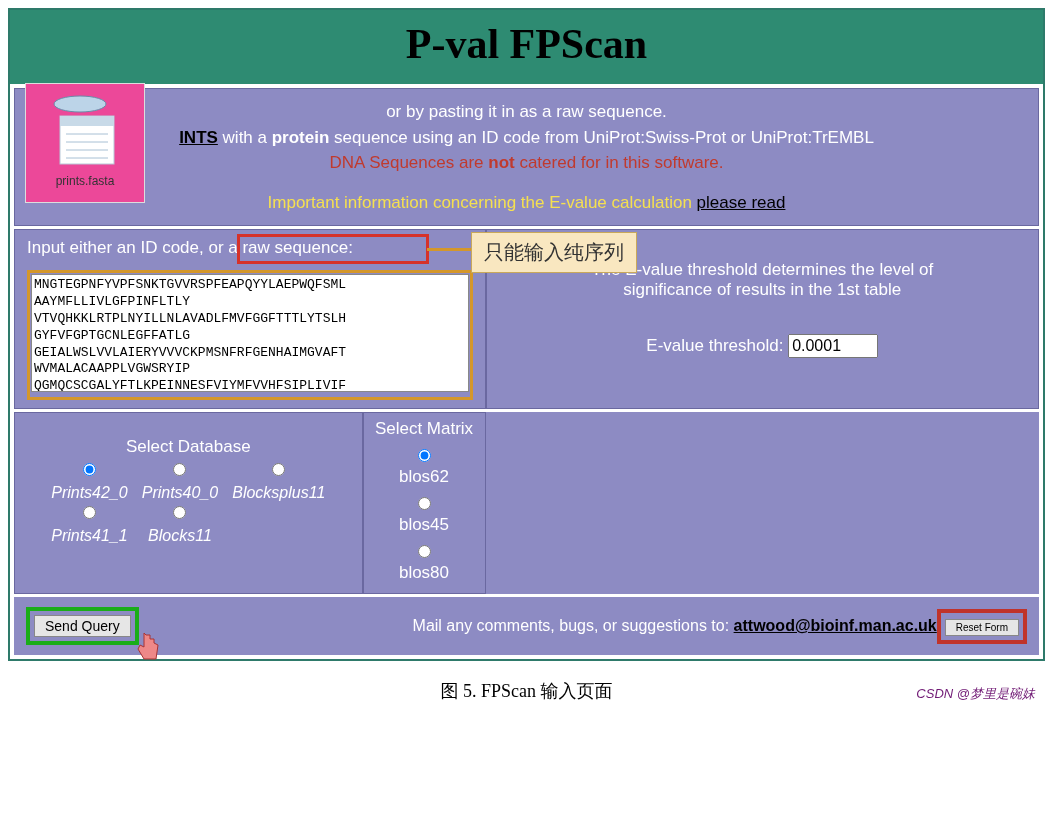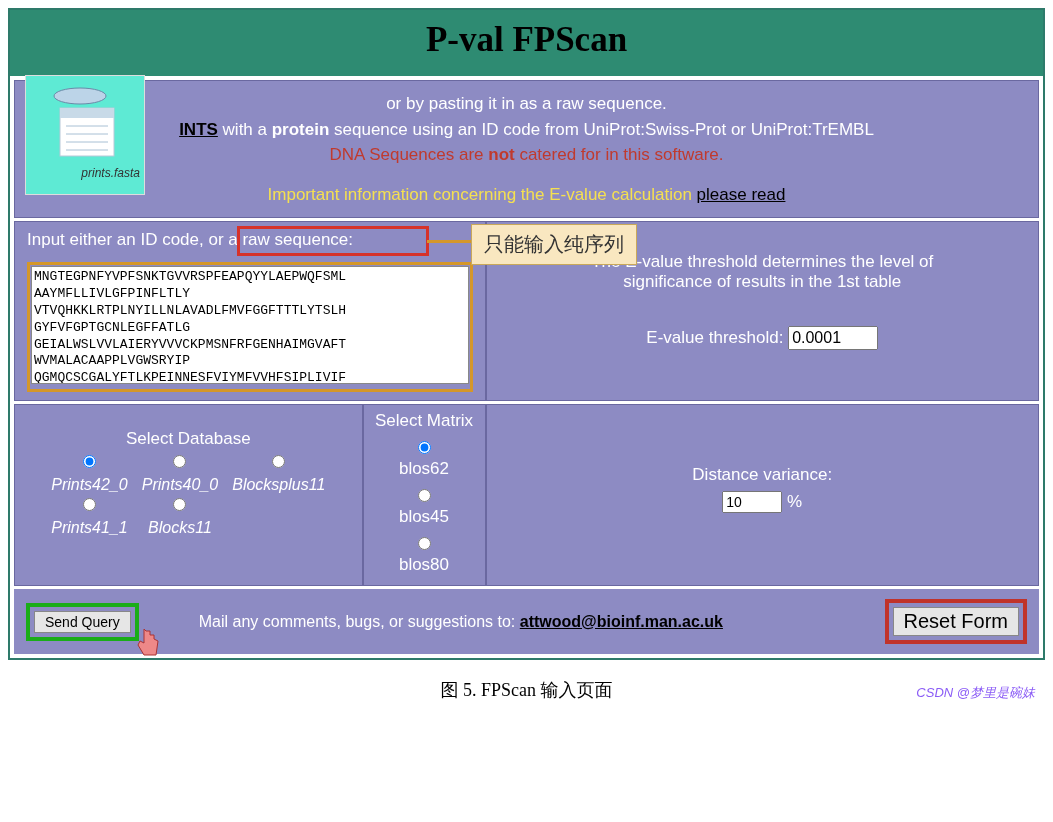--- a/index.html
+++ b/index.html
@@ -1,26 +1,26 @@
 <!DOCTYPE html>
 <html><head>
 <meta charset="utf-8">
 <style>
 * { box-sizing: border-box; margin: 0; padding: 0; }
 body { font-family: Arial, sans-serif; background: #fff; width: 1053px; }
 .outer { border: 2px solid #2e7a6a; margin: 8px; background: #fff; }
 .header { background: #2e8b72; text-align: center; padding: 10px 0 16px; }
-.header h1 { font-family: "Times New Roman", serif; font-weight: bold; font-size: 35px; color: #000; }
+.header h1 { font-family: "Times New Roman", serif; font-weight: bold; font-size: 42px; color: #000; }
 .inner { background: #8d8bc3; margin: 4px; }
 .section { border: 1px solid #6a68a0; padding: 10px 14px; position: relative; }
 .intro { text-align: center; color: #fff; font-size: 17px; line-height: 1.5; }
 .intro .red { color: #c03a2e; }
 .intro .yellow { color: #f5e050; }
 .intro .link { color: #000; text-decoration: underline; }
-.notepad-wrap { position: absolute; top: -6px; left: 10px; background: #5eead4; border: 1px solid #ddd; padding: 4px; width: 120px; height: 120px; text-align: right; font-style: italic; }
+.notepad-wrap { position: absolute; top: -6px; left: 10px; background: #ec4899; border: 1px solid #ddd; padding: 4px; width: 120px; height: 120px; text-align: center; }
 .notepad-svg { width: 90px; height: 80px; margin: 2px auto 0; display: block; }
 .notepad-wrap .fname { font-size: 12px; color: #333; margin-top: 2px; }
 .row2 { display: flex; border-top: 3px solid #fff; }
 .cell { border: 1px solid #6a68a0; padding: 8px 12px; }
 .input-cell { width: 46%; position: relative; }
 .prompt { color: #fff; font-size: 17px; margin-bottom: 12px; }
 .redbox { position: absolute; border: 3px solid #d6322a; top: 4px; left: 222px; width: 192px; height: 30px; pointer-events: none; }
 .yellowline { position: absolute; top: 18px; left: 412px; width: 44px; height: 3px; background: #d4972a; }
 .callout { position: absolute; top: 2px; left: 456px; background: #f9e7c0; border: 1px solid #c9a85a; padding: 6px 12px; font-family: SimSun, serif; font-size: 20px; color: #333; white-space: nowrap; z-index: 5; }
 .ta-wrap { border: 3px solid #d4972a; padding: 1px; margin-top: 0; }
@@ -30,30 +30,30 @@
 .eval-cell input { width: 90px; font-size: 16px; padding: 1px 2px; }
 .row3 { display: flex; border-top: 3px solid #fff; }
 .db-cell { width: 34%; text-align: center; color: #fff; font-size: 17px; padding: 24px 10px 14px; }
 .radio-grid { display: grid; grid-template-columns: repeat(3, auto); gap: 4px 14px; justify-content: center; margin-top: 6px; font-size: 16px; text-align: left; }
 .radio-col { display: flex; flex-direction: column; align-items: center; }
 .radio-col label { margin-top: 8px; font-style: italic; }
 .matrix-cell { width: 12%; text-align: center; color: #fff; font-size: 17px; padding: 6px 6px 10px; }
 .matrix-cell .opt { margin-top: 8px; }
 .dist-cell { flex: 1; text-align: center; color: #fff; font-size: 17px; padding-top: 60px; }
 .dist-cell input { width: 60px; font-size: 14px; padding: 1px 2px; }
-.footer { display: flex; align-items: center; padding: 10px 12px; border-top: 3px solid #fff; color: #fff; font-size: 16px; position: relative; gap: 12px; }
+.footer { display: flex; align-items: center; padding: 10px 12px; border-top: 3px solid #fff; color: #fff; font-size: 16px; position: relative; }
 .send-wrap { border: 4px solid #1aad19; padding: 4px; display: inline-block; position: relative; }
 .send-btn { background: #e6e6e6; border: 1px solid #888; padding: 2px 10px; font-size: 14px; cursor: pointer; }
 .cursor-svg { position: absolute; left: 104px; top: 18px; width: 32px; height: 36px; }
-.footer-text { flex: 1; text-align: left; padding-left: 48px; }
+.footer-text { flex: 1; text-align: right; }
 .footer-text a { color: #000; text-decoration: underline; font-weight: bold; }
 .reset-wrap { border: 4px solid #c0332a; padding: 4px; }
-.reset-btn { background: #e6e6e6; border: 1px solid #888; padding: 2px 10px; font-size: 20px; cursor: pointer; }
+.reset-btn { background: #e6e6e6; border: 1px solid #888; padding: 2px 10px; font-size: 10px; cursor: pointer; }
 .caption { text-align: center; font-family: SimSun, "Times New Roman", serif; font-size: 18px; margin: 18px 0 10px; color: #000; }
-.watermark { position: absolute; right: 18px; bottom: 0; color: #8b5cf6; font-size: 13px; font-style: italic; }
+.watermark { position: absolute; right: 18px; bottom: 0; color: #701a75; font-size: 13px; font-style: italic; }
 .fig-wrap { position: relative; }
 input[type=radio] { width: 13px; height: 13px; }
 </style>
 </head>
 <body>
 
 <div class="fig-wrap">
 <div class="outer">
   <div class="header">
     <h1>P-val FPScan</h1>
@@ -138,27 +138,20 @@
               </div>
           <div></div>
         </div>
       </div>
       <div class="cell matrix-cell">
         <div>Select Matrix</div>
         <div class="opt"><input type="radio" name="mx" checked="" style=""><div>blos62</div></div>
         <div class="opt"><input type="radio" name="mx" style=""><div>blos45</div></div>
         <div class="opt"><input type="radio" name="mx" style=""><div>blos80</div></div>
       </div>
-      <div class="cell dist-cell">
-        <div>Distance variance:</div>
-        <div style="margin-top:6px">
-          <input type="text" value="10" style="">
-          <span>%</span>
-        </div>
-      </div>
     </div>
 
     <div class="footer">
       <div class="send-wrap">
         <button class="send-btn">Send Query</button>
         <svg class="cursor-svg" viewBox="0 0 32 36">
           <path d="M10 4 L10 18 L6 16 L4 20 L10 30 L22 30 L24 16 L20 14 L20 10 L16 10 L16 6 L12 6 Z" fill="#e88" stroke="#a33" stroke-width="1"></path>
         </svg>
       </div>
       <div class="footer-text">

